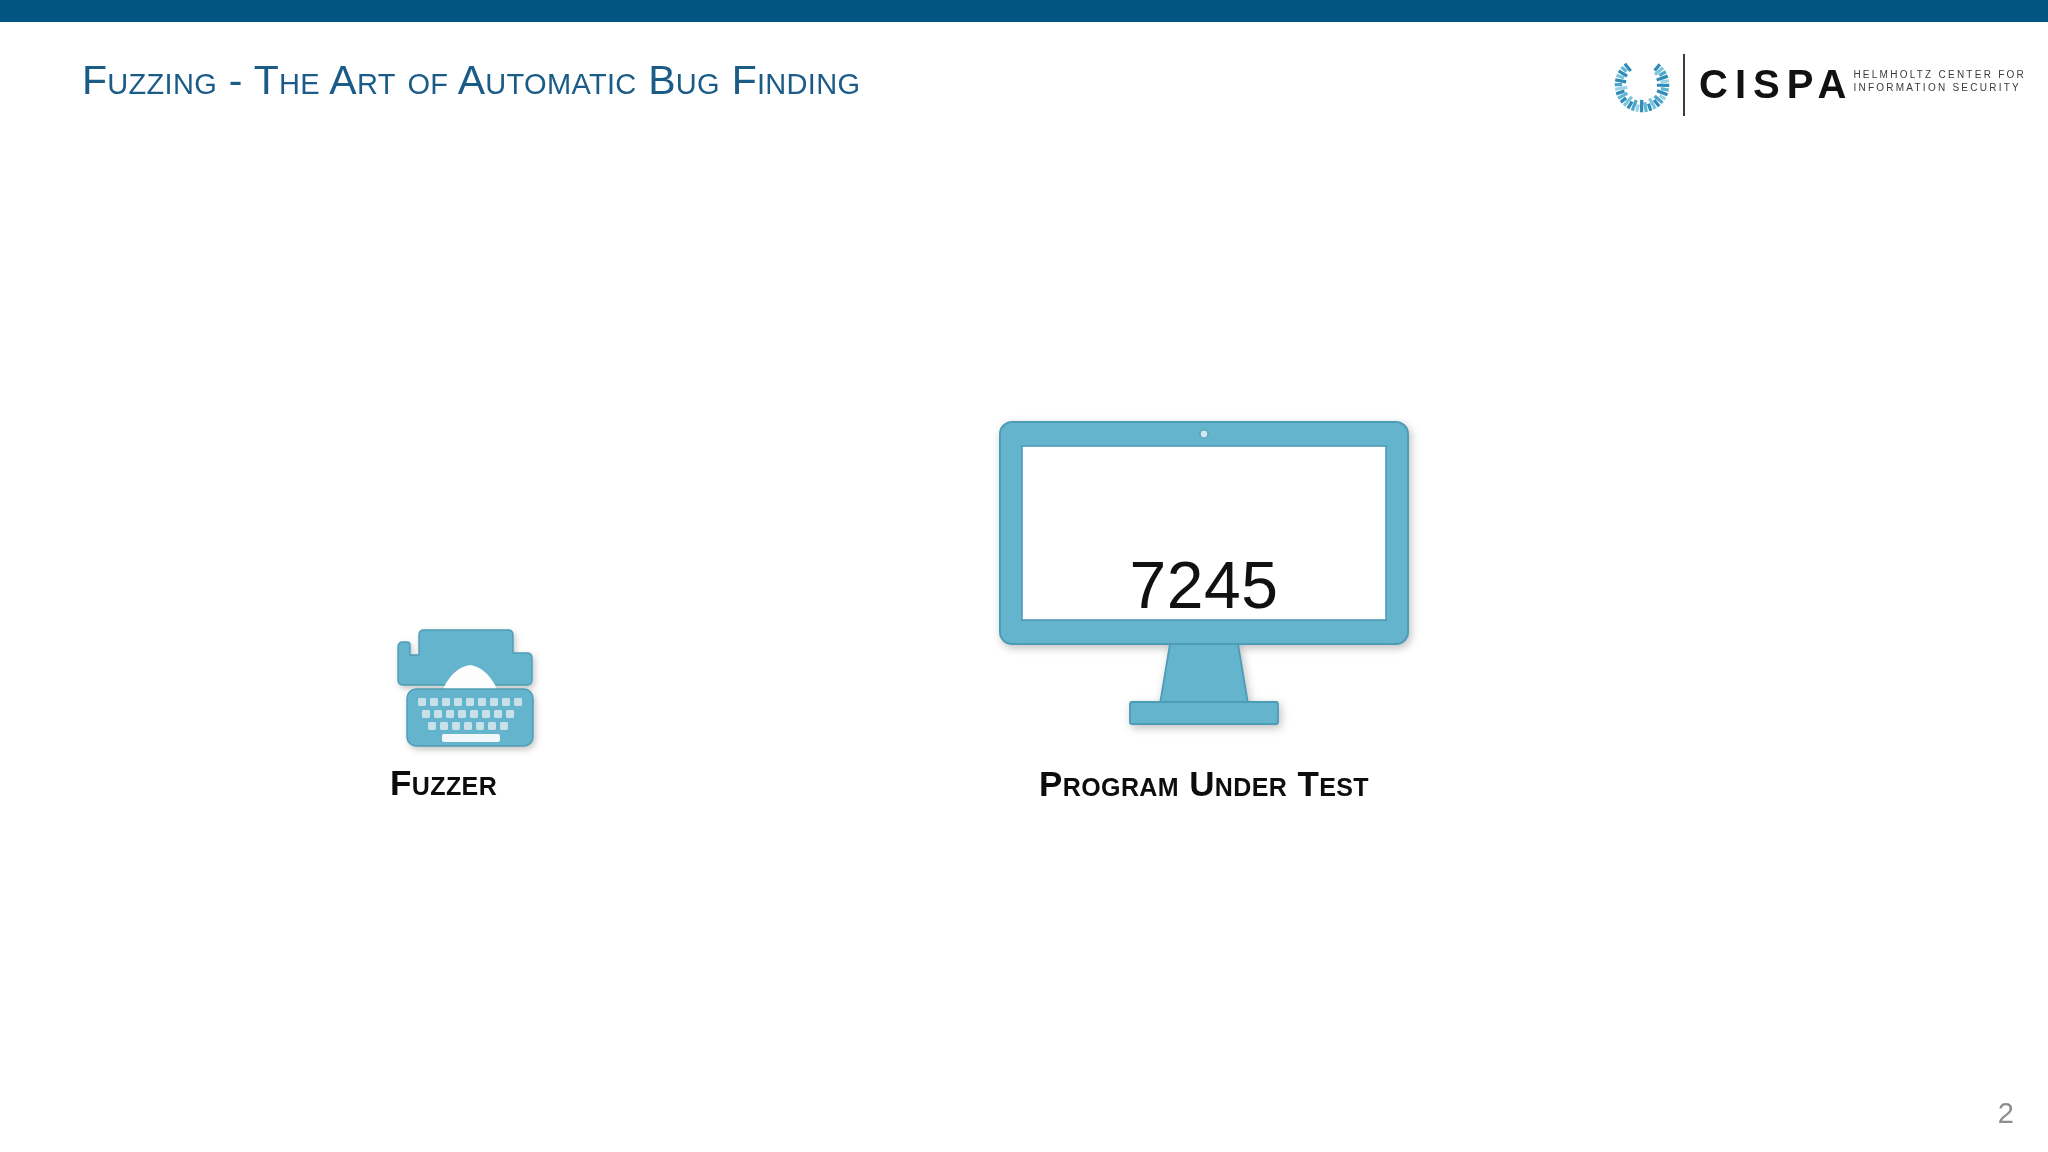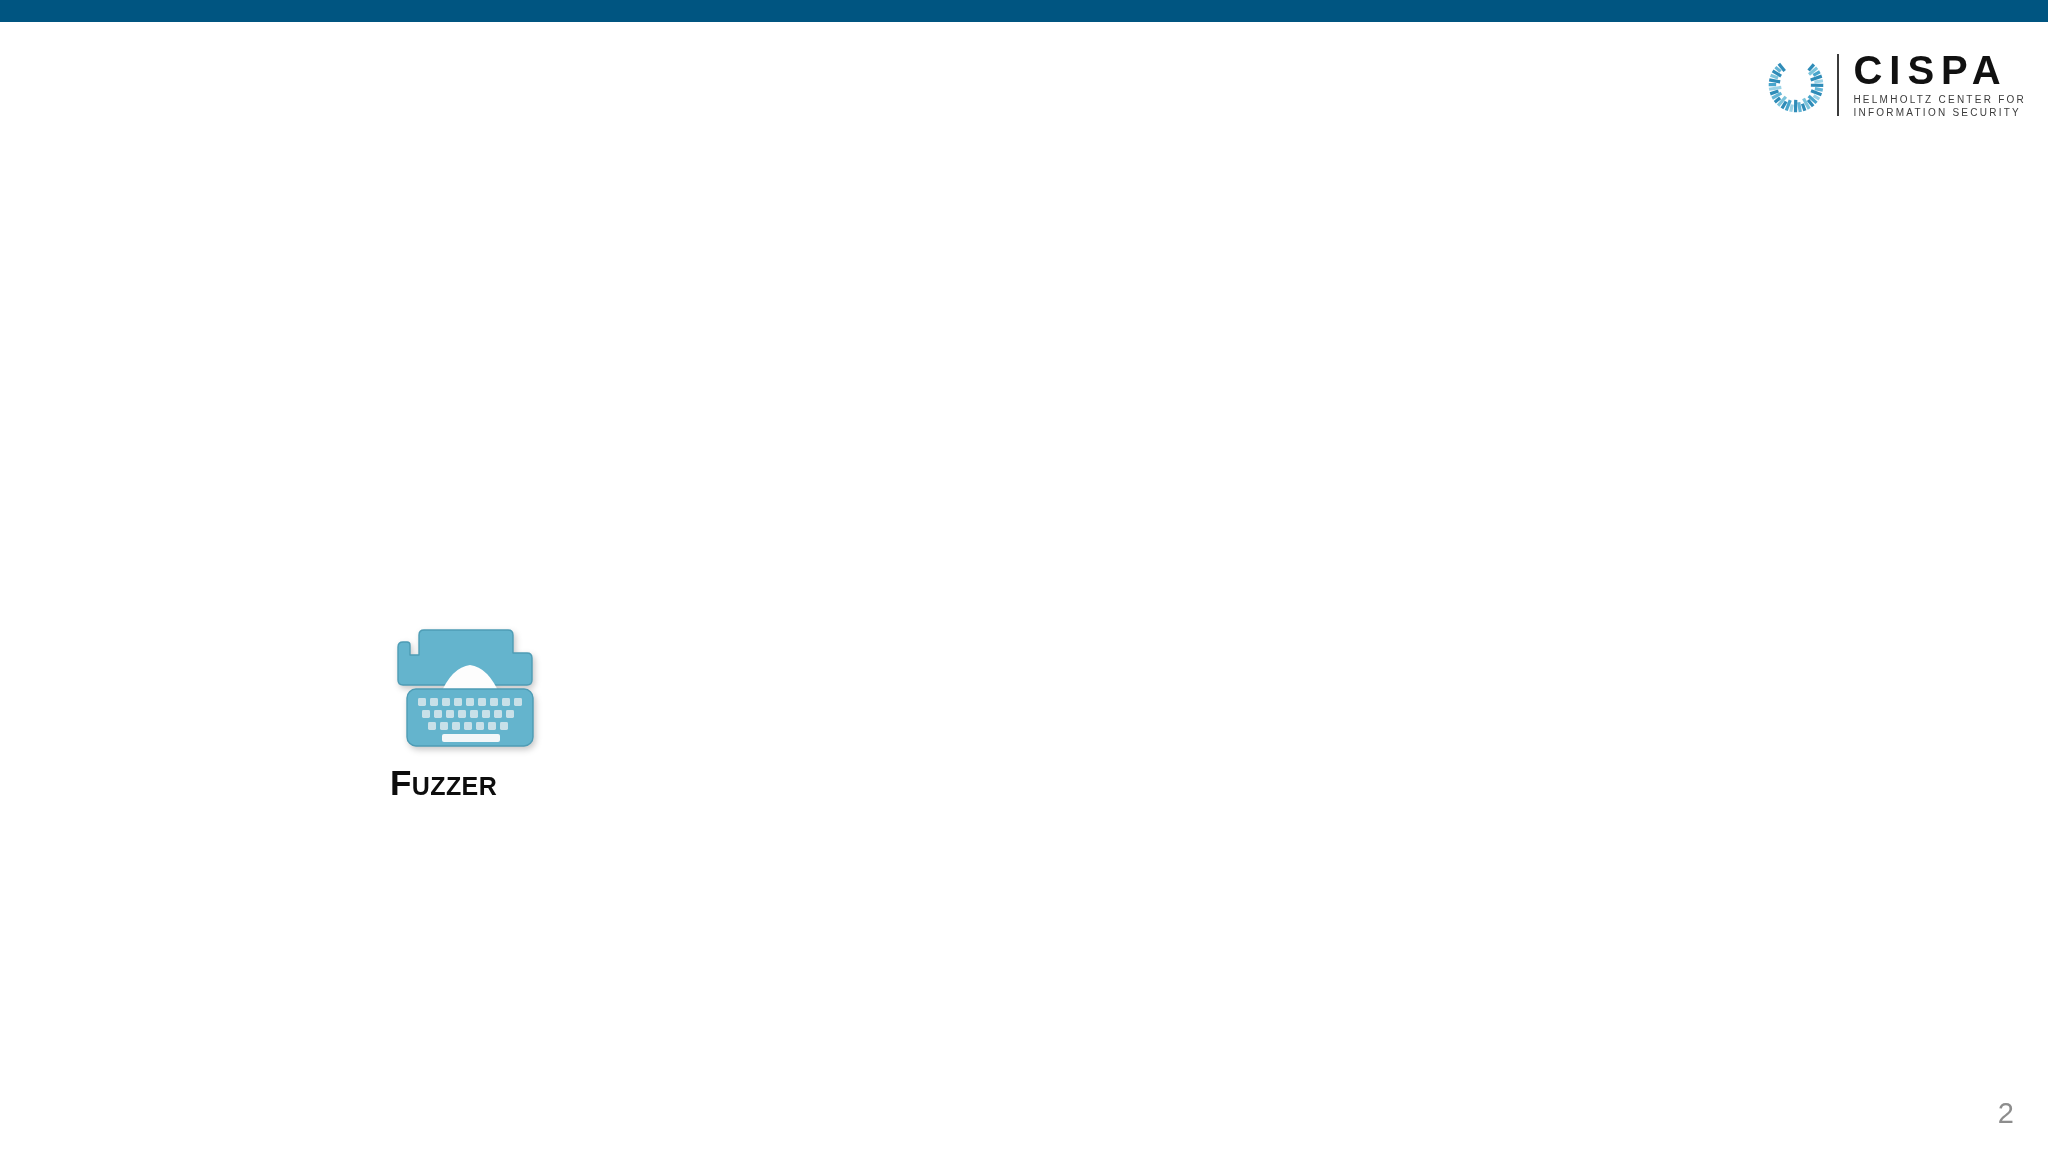--- a/index.html
+++ b/index.html
@@ -61,21 +61,21 @@
   }
   .logo-divider {
     width: 2px;
     height: 62px;
     background: #3b3b3b;
     margin: 0 14px 0 10px;
     flex: 0 0 auto;
   }
   .logo-text {
     display: flex;
-    flex-direction: column;
+    flex-direction: row;
     justify-content: center;
   }
   .logo-word {
     font-family: "Liberation Sans", sans-serif;
     font-size: 40px;
     font-weight: 700;
     color: #111111;
     letter-spacing: 7px;
     line-height: 0.98;
   }
@@ -157,20 +157,21 @@
     color: #8d8d8d;
   }
 </style>
 </head>
 <body>
 
 <div class="slide">
 
   <div class="top-bar"></div>
 
+  <div class="slide-title">Fuzzing - The Art of Automatic Bug Finding</div>
 
   <div class="logo">
 
     <svg class="logo-mark" viewBox="0 0 100 100">
       <g transform="translate(50,50)">
         <g transform="rotate(41)">
             <rect x="-2.6" y="-44" width="5.2" height="13" fill="#2f8cb8"></rect>
           </g>
         <g transform="rotate(51)">
             <rect x="-2.6" y="-44" width="5.2" height="17" fill="#7cc4dc"></rect>
@@ -308,16 +309,35 @@
           <rect x="98" y="112" width="8" height="8" rx="1.4"></rect>
         <rect x="110" y="112" width="8" height="8" rx="1.4"></rect>
       </g>
 
       <rect x="52" y="124" width="58" height="8" rx="2" fill="#f2f7f9"></rect>
     </svg>
 
     <div class="caption fuzzer-caption">Fuzzer</div>
   </div>
 
+  <div class="put-group">
+
+    <svg class="monitor" viewBox="0 0 412 338">
+
+      <rect x="2" y="2" width="408" height="222" rx="12" ry="12" fill="#64b4cd" stroke="#4d9cb5" stroke-width="2"></rect>
+
+      <rect x="24" y="26" width="364" height="174" fill="#ffffff" stroke="#4d9cb5" stroke-width="1.6"></rect>
+
+      <circle cx="206" cy="14" r="4" fill="#cfe8f0" stroke="#4d9cb5" stroke-width="1.2"></circle>
+
+      <path d="M172 224 l68 0 l10 60 l-88 0 z" fill="#64b4cd" stroke="#4d9cb5" stroke-width="1.8" stroke-linejoin="round"></path>
+
+      <rect x="132" y="282" width="148" height="22" rx="2" ry="2" fill="#64b4cd" stroke="#4d9cb5" stroke-width="1.8"></rect>
+    </svg>
+
+    <div class="screen-value">7245</div>
+
+    <div class="caption put-caption">Program Under Test</div>
+  </div>
 
   <div class="page-number">2</div>
 
 </div>
 
 </body></html>

